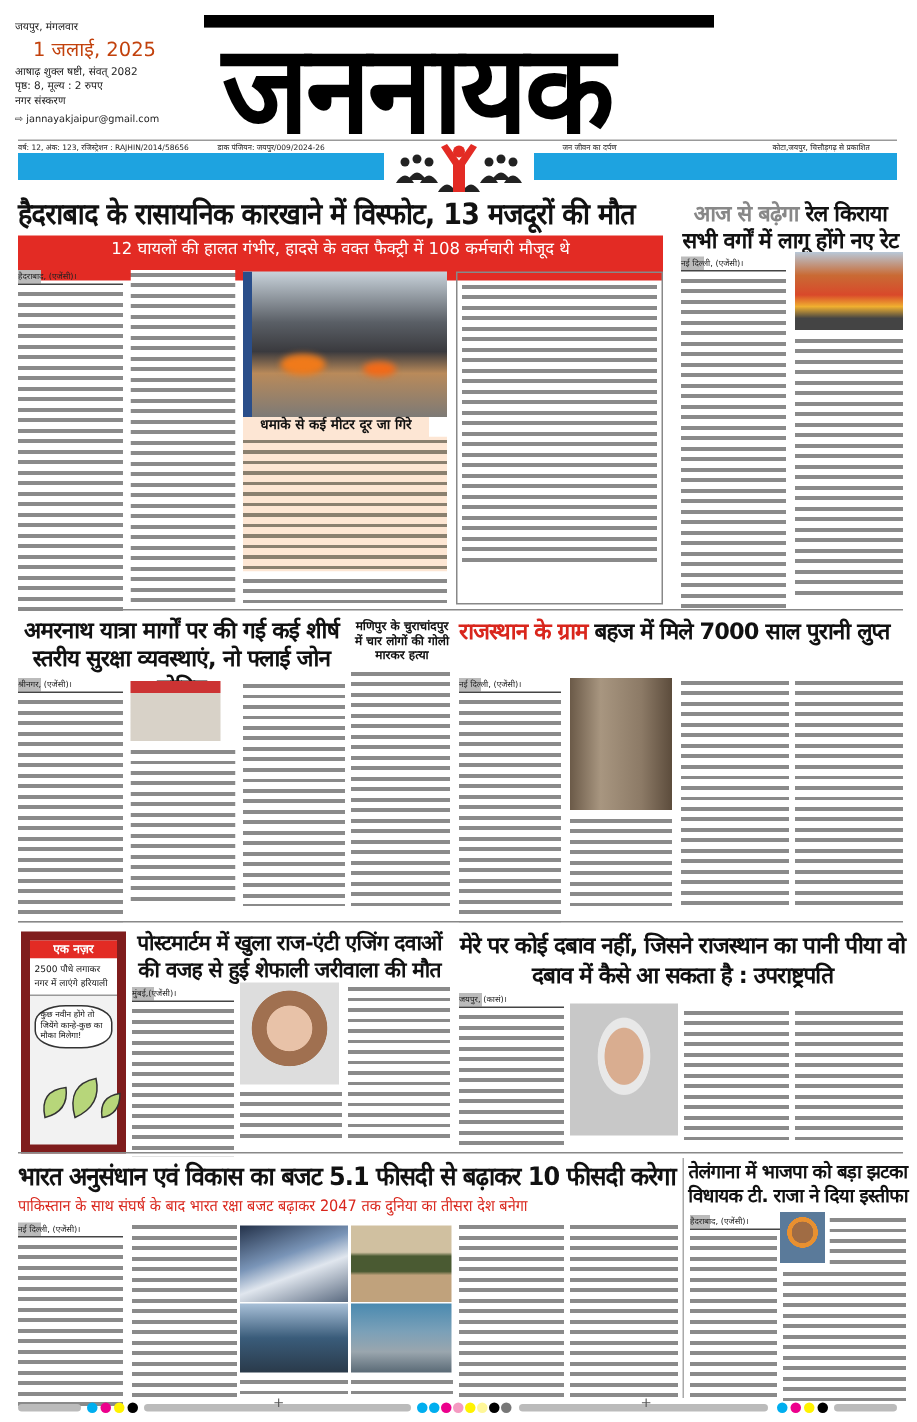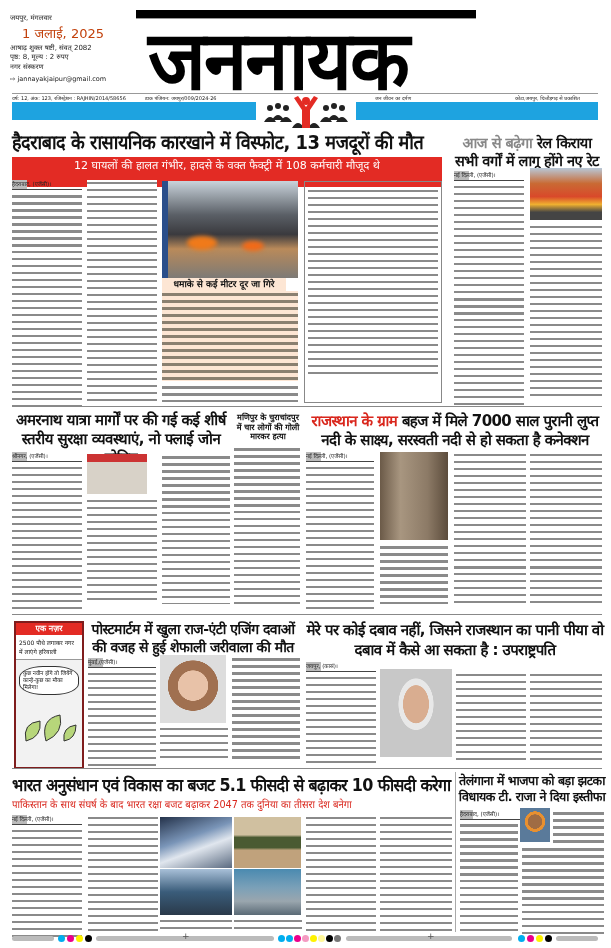--- a/index.html
+++ b/index.html
@@ -130,45 +130,44 @@
   </div>
 <div class="abs col" style="left:162px;top:454px;width:68px;height:150px">
     <span class="txt"></span>
   </div>
 
 <div class="abs" style="left:234px;top:413px;width:68px;font-size:8px;font-weight:bold;line-height:9.5px;text-align:center">मणिपुर के चुराचांदपुर में चार लोगों की गोली मारकर हत्या</div>
 <div class="abs col" style="left:234px;top:446px;width:66px;height:158px">
     <span class="txt"></span>
   </div>
 
-<div class="abs" style="left:306px;top:412px;width:298px;font-size:15px;font-weight:bold;line-height:19px;text-align:center;letter-spacing:-0.6px;white-space:nowrap">
+<div class="abs" style="left:306px;top:412px;width:298px;font-size:15px;font-weight:bold;line-height:19px;letter-spacing:-0.6px;white-space:nowrap">
   <span class="red">राजस्थान के ग्राम</span>
   <span>बहज में मिले 7000 साल पुरानी लुप्त</span><br>
-  <span>नदी के साक्ष्य, सरस्वती नदी से हो सकता है कनेक्शन</span>
 </div>
 <div class="abs" style="left:306px;top:452px;width:68px">
   <div class="dateline">नई दिल्ली, (एजेंसी)।</div>
   <div class="col" style="height:150px">
       <span class="txt"></span>
     </div>
 </div>
 <div class="abs img" style="left:380px;top:452px;width:68px;height:88px;background:linear-gradient(90deg,#6b5a48,#a89680 30%,#8c7a66 70%,#5c4c3c)"></div>
 <div class="abs col" style="left:380px;top:544px;width:68px;height:60px">
     <span class="txt"></span>
   </div>
 <div class="abs col" style="left:454px;top:452px;width:72px;height:152px">
     <span class="txt"></span>
   </div>
 <div class="abs col" style="left:530px;top:452px;width:72px;height:152px">
     <span class="txt"></span>
   </div>
 
 <div class="abs hline" style="left:12px;top:614px;width:590px"></div>
 
-<div class="abs" style="left:14px;top:621px;width:70px;height:148px;border:2px solid #7f1d1d;background:#f2f2f2">
+<div class="abs" style="left:14px;top:621px;width:70px;height:148px;border:6px solid #7f1d1d;background:#f2f2f2">
   <div class="sidebar-title">एक नज़र</div>
   <div style="font-size:6px;line-height:9px;padding:3px;border-bottom:1px solid #999;background:#fff">2500 पौधे लगाकर नगर में लाएंगे हरियाली</div>
   <div style="margin:6px 3px;padding:3px;font-size:5.5px;line-height:7px;background:#fff;border:1px solid #333;border-radius:40%">कुछ नवीन होंगे तो जियेंगे कान्हे-कुछ का मौका मिलेगा!</div>
   <svg width="64" height="44" viewBox="0 0 64 44">
     <path d="M10 40 q-4-18 14-20 q2 16-14 20z" fill="#b7d67a" stroke="#333"></path>
     <path d="M30 40 q-6-22 14-26 q4 18-14 26z" fill="#b7d67a" stroke="#333"></path>
     <path d="M48 40 q-2-14 12-16 q0 14-12 16z" fill="#b7d67a" stroke="#333"></path>
   </svg>
 </div>
 

